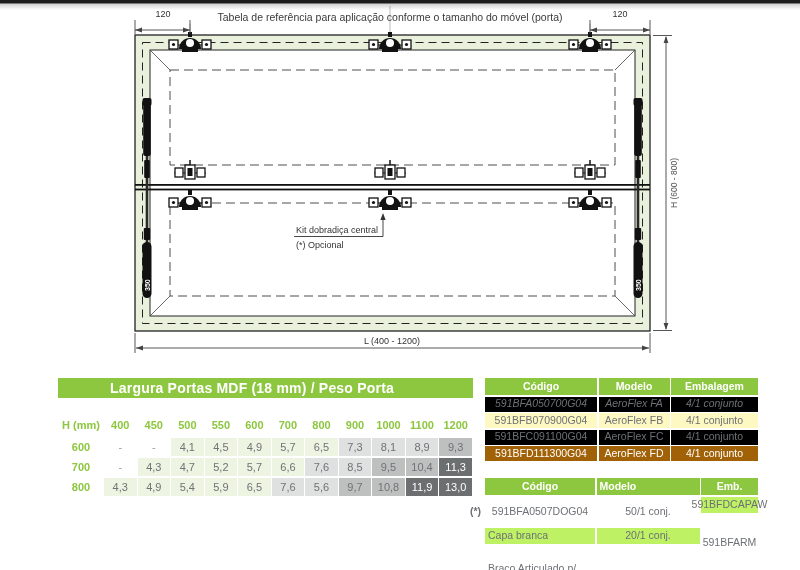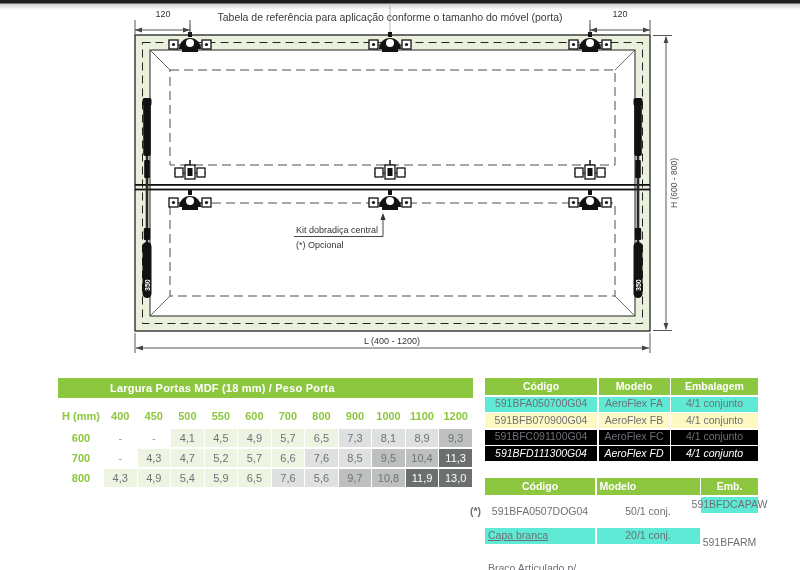--- a/index.html
+++ b/index.html
@@ -4,24 +4,24 @@
 <style>
   html,body{margin:0;padding:0;background:#fff;}
   body{width:800px;height:570px;overflow:hidden;position:relative;
        font-family:"Liberation Sans",sans-serif;-webkit-font-smoothing:antialiased;}
   .top-edge{position:absolute;top:0;left:0;width:800px;height:10px;
     background:linear-gradient(#1d1d1d 0,#1d1d1d 3px,rgba(0,0,0,.18) 4px,rgba(0,0,0,0) 10px);}
   svg.diagram{position:absolute;top:0;left:0;font-family:"Liberation Sans",sans-serif;}
 
   
   .wt{position:absolute;left:58px;top:378px;width:415px;}
-  .green-bar{background:#8dc63f;color:#fff;font-weight:bold;font-size:11px;
+  .green-bar{background:#8dc63f;color:#fff;font-weight:bold;font-size:14px;
     height:20px;line-height:20px;padding-left:52px;letter-spacing:.2px;}
   table.wtab{border-collapse:separate;border-spacing:1.5px 2px;width:100%;
-    table-layout:fixed;margin-top:5px;}
+    table-layout:fixed;margin-top:14px;}
   table.wtab th,table.wtab td{padding:0;font-size:11px;text-align:center;overflow:hidden;}
   .colh{color:#8dc63f;font-weight:bold;height:22px;vertical-align:middle;}
   .rowh{color:#8dc63f;font-weight:bold;height:18px;}
   .cell{height:18px;color:#6f7276;}
   .dash{background:#fff;color:#9aa0a3;}
   .fa{background:#eef4e2;}
   .fb{background:#dfe0e0;}
   .fc{background:#bec0c0;}
   .fd{background:#6b6f70;color:#fff;}
 
@@ -31,25 +31,25 @@
   .rt2{top:478px;}
   .grid{display:grid;gap:1.5px;}
   .g1{grid-template-columns:112px 71px 87px;}
   .g2{grid-template-columns:110px 103px 57px;}
   .gh{background:#8dc63f;color:#fff;font-weight:bold;font-size:10.5px;height:17px;
     line-height:17px;text-align:center;}
   .gh.left{text-align:left;padding-left:3px;}
   .gc{font-size:10.5px;color:#6d7075;display:flex;align-items:center;
     justify-content:center;min-height:15px;line-height:1.1;}
   .gc.left{justify-content:flex-start;padding-left:3px;text-align:left;}
-  .cat-fa{background:#5eead4;}
+  .cat-fa{background:#000000;font-style:italic;}
   .cat-fb{background:#fef9c3;}
   .cat-fc{background:#000000;}
-  .cat-fd{background:#000000;color:#fff;font-style:italic;}
-  .shade{background:#5eead4;}
+  .cat-fd{background:#a16207;color:#fff;}
+  .shade{background:#bef264;}
   .codecell{position:relative;}
   .marker{position:absolute;left:-15px;font-weight:bold;color:#6d7075;}
 </style>
 </head>
 <body>
 
 <div class="top-edge"></div>
 
 <svg class="diagram" width="800" height="372" viewBox="0 0 800 372">
   <defs>
@@ -255,19 +255,19 @@
 </div>
 
 <div class="rt rt2">
   <div class="grid g2" id="acc-grid">
       <div class="gh">Código</div>
       <div class="gh left">Modelo</div>
       <div class="gh">Emb.</div>
       <div class="gc codecell" style="height: 30px;">591BFA0507DOG04<span class="marker">(*)</span></div>
       <div class="gc" style="height: 30px;">50/1 conj.</div>
       <div class="gc codecell shade" style="height: 16px;">591BFDCAPAW</div>
-      <div class="gc left shade" style="height: 16px; text-decoration: underline;">Capa branca</div>
+      <div class="gc left shade" style="height: 16px;">Capa branca</div>
       <div class="gc shade" style="height: 16px;">20/1 conj.</div>
       <div class="gc codecell" style="height: 30px;">591BFARM</div>
       <div class="gc left" style="height: 30px;">Braço Articulado p/ AeroFlex</div>
       <div class="gc" style="height: 30px;">xxx conj.</div>
     </div>
 </div>
 
 </body></html>

